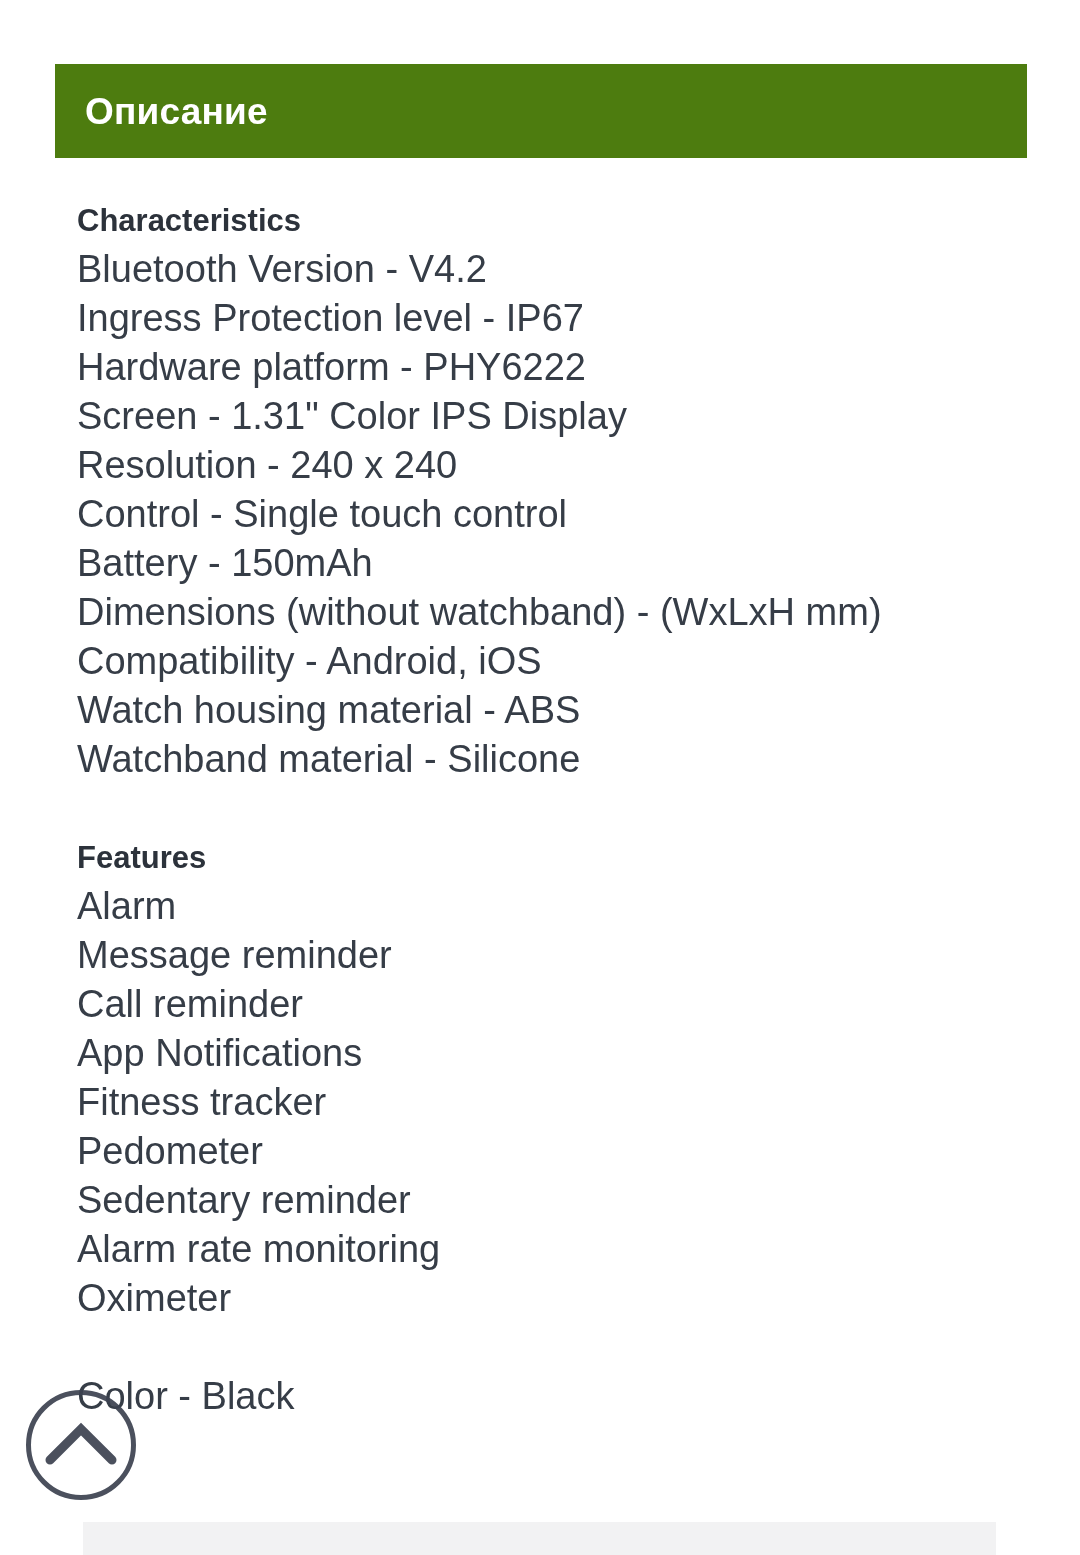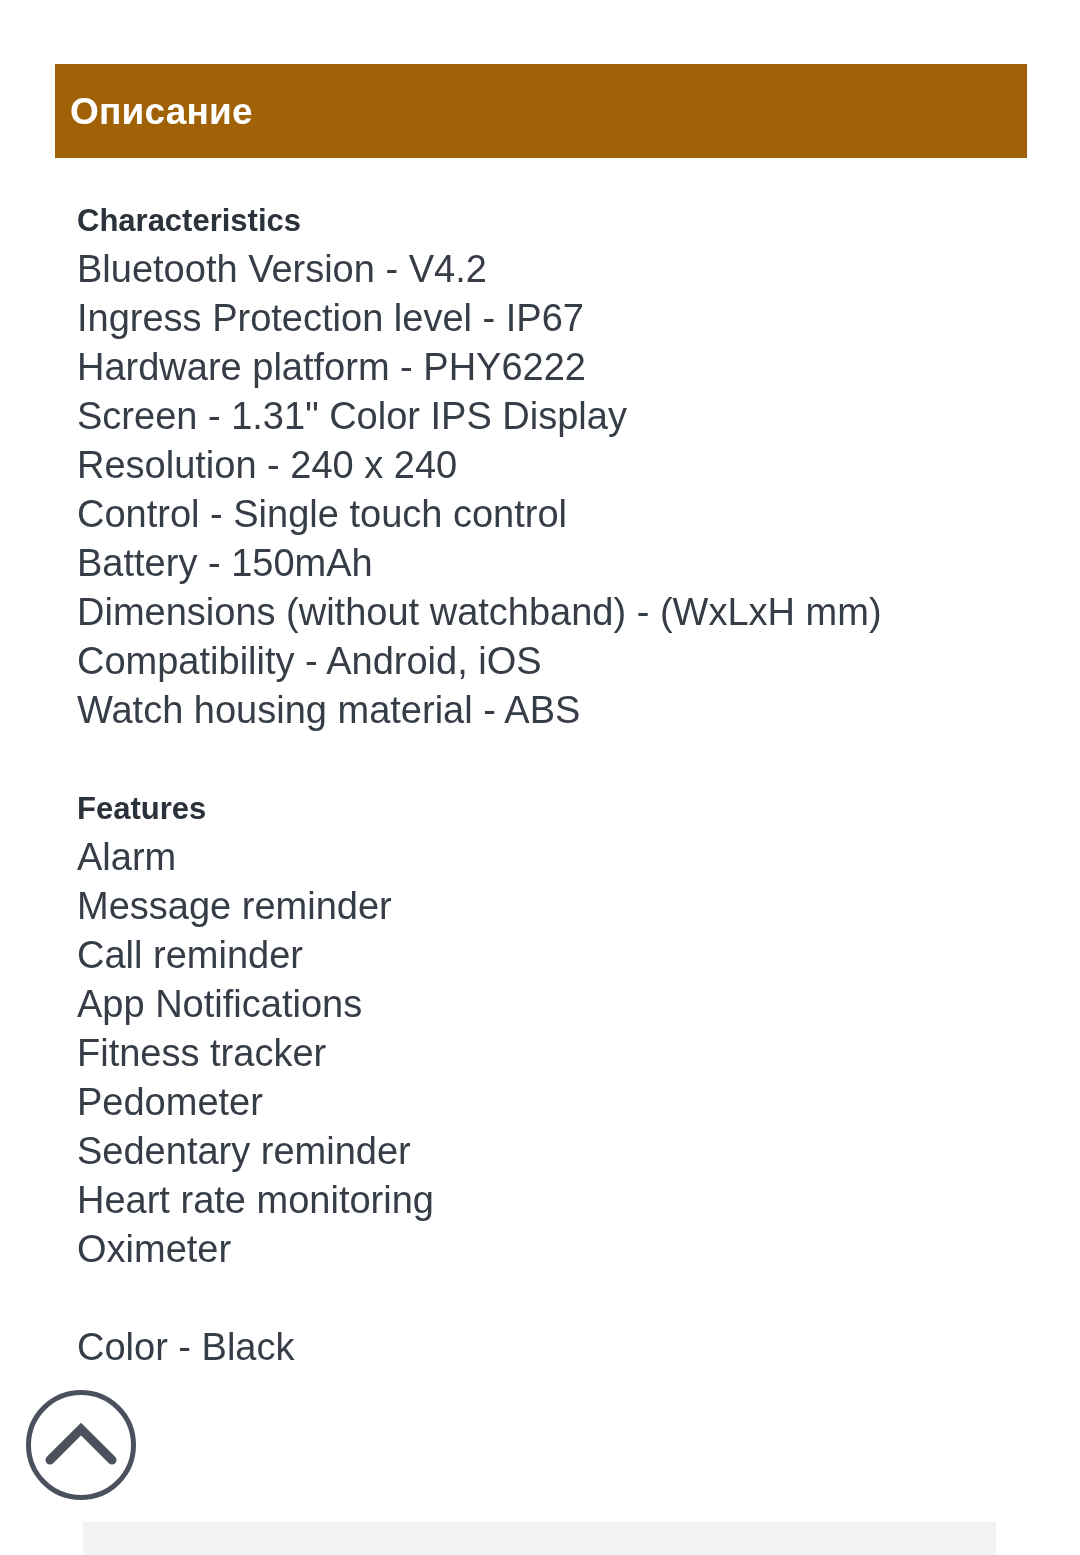--- a/index.html
+++ b/index.html
@@ -24,25 +24,25 @@
     background: #ffffff;
   }
 
   
   .section-header {
     position: absolute;
     left: 55px;
     top: 64px;
     width: 972px;
     height: 94px;
-    background: #a16207;
+    background: #4d7c0f;
     display: flex;
     align-items: center;
     box-sizing: border-box;
-    padding-left: 15px;
+    padding-left: 30px;
   }
   .section-header-title {
     color: #ffffff;
     font-size: 37px;
     font-weight: 700;
     letter-spacing: 0.2px;
     line-height: 1;
   }
 
   
@@ -120,33 +120,34 @@
     <div class="spec-line">Bluetooth Version - V4.2</div>
     <div class="spec-line">Ingress Protection level - IP67</div>
     <div class="spec-line">Hardware platform - PHY6222</div>
     <div class="spec-line">Screen - 1.31" Color IPS Display</div>
     <div class="spec-line">Resolution - 240 x 240</div>
     <div class="spec-line">Control - Single touch control</div>
     <div class="spec-line">Battery - 150mAh</div>
     <div class="spec-line">Dimensions (without watchband) - (WxLxH mm)</div>
     <div class="spec-line">Compatibility - Android, iOS</div>
     <div class="spec-line">Watch housing material - ABS</div>
+    <div class="spec-line">Watchband material - Silicone</div>
 
     <div class="blank-line"></div>
 
     <div class="block-heading">Features</div>
 
     <div class="spec-line">Alarm</div>
     <div class="spec-line">Message reminder</div>
     <div class="spec-line">Call reminder</div>
     <div class="spec-line">App Notifications</div>
     <div class="spec-line">Fitness tracker</div>
     <div class="spec-line">Pedometer</div>
     <div class="spec-line">Sedentary reminder</div>
-    <div class="spec-line">Heart rate monitoring</div>
+    <div class="spec-line">Alarm rate monitoring</div>
     <div class="spec-line">Oximeter</div>
 
     <div class="blank-line"></div>
 
     <div class="spec-line">Color - Black</div>
   </div>
 
   <div class="scroll-top-button">
     <span>
       <svg viewBox="0 0 74 74" xmlns="http://www.w3.org/2000/svg" aria-hidden="true">

